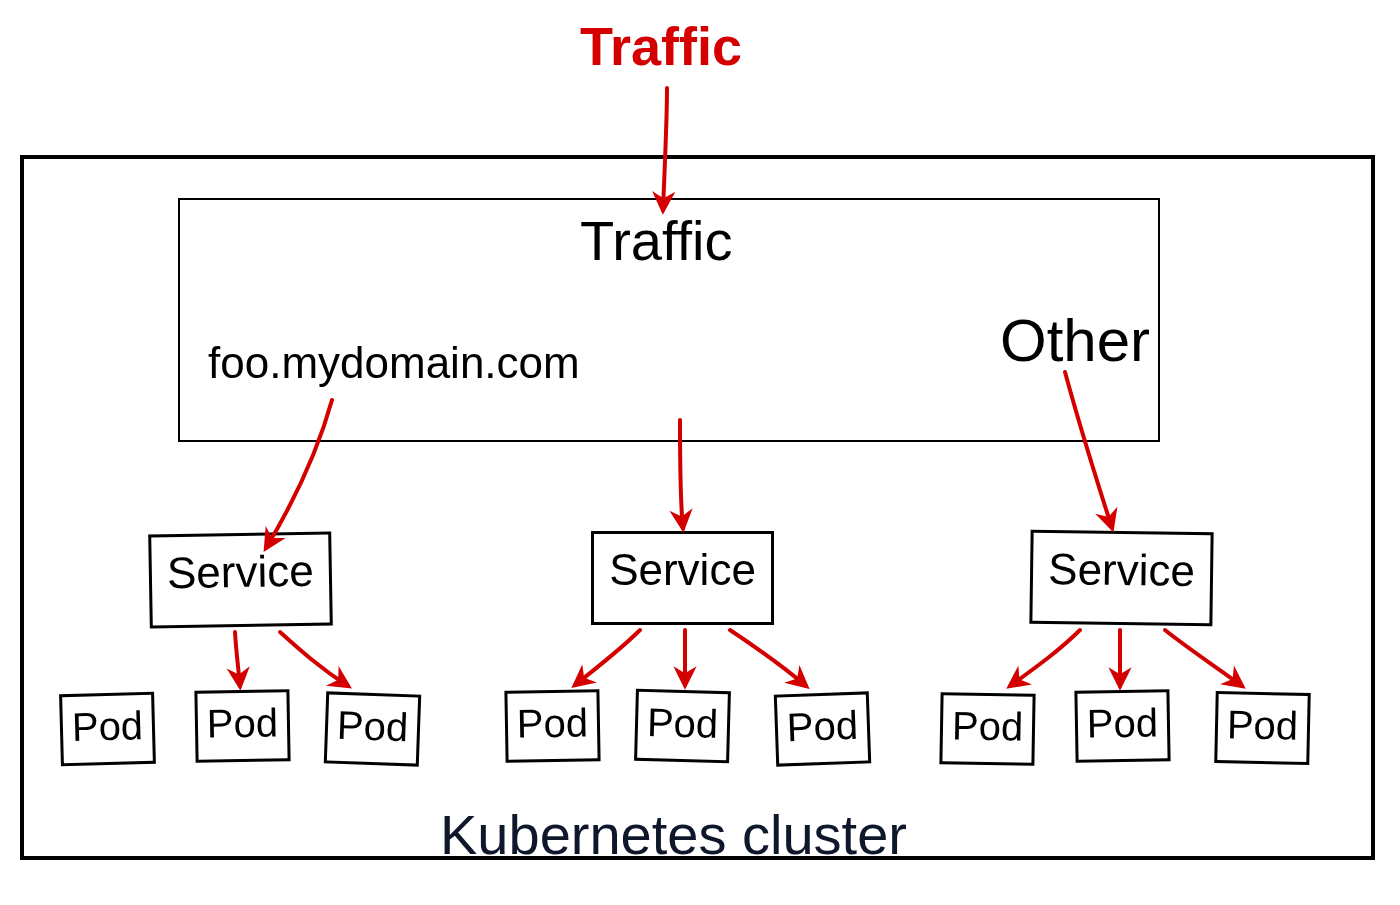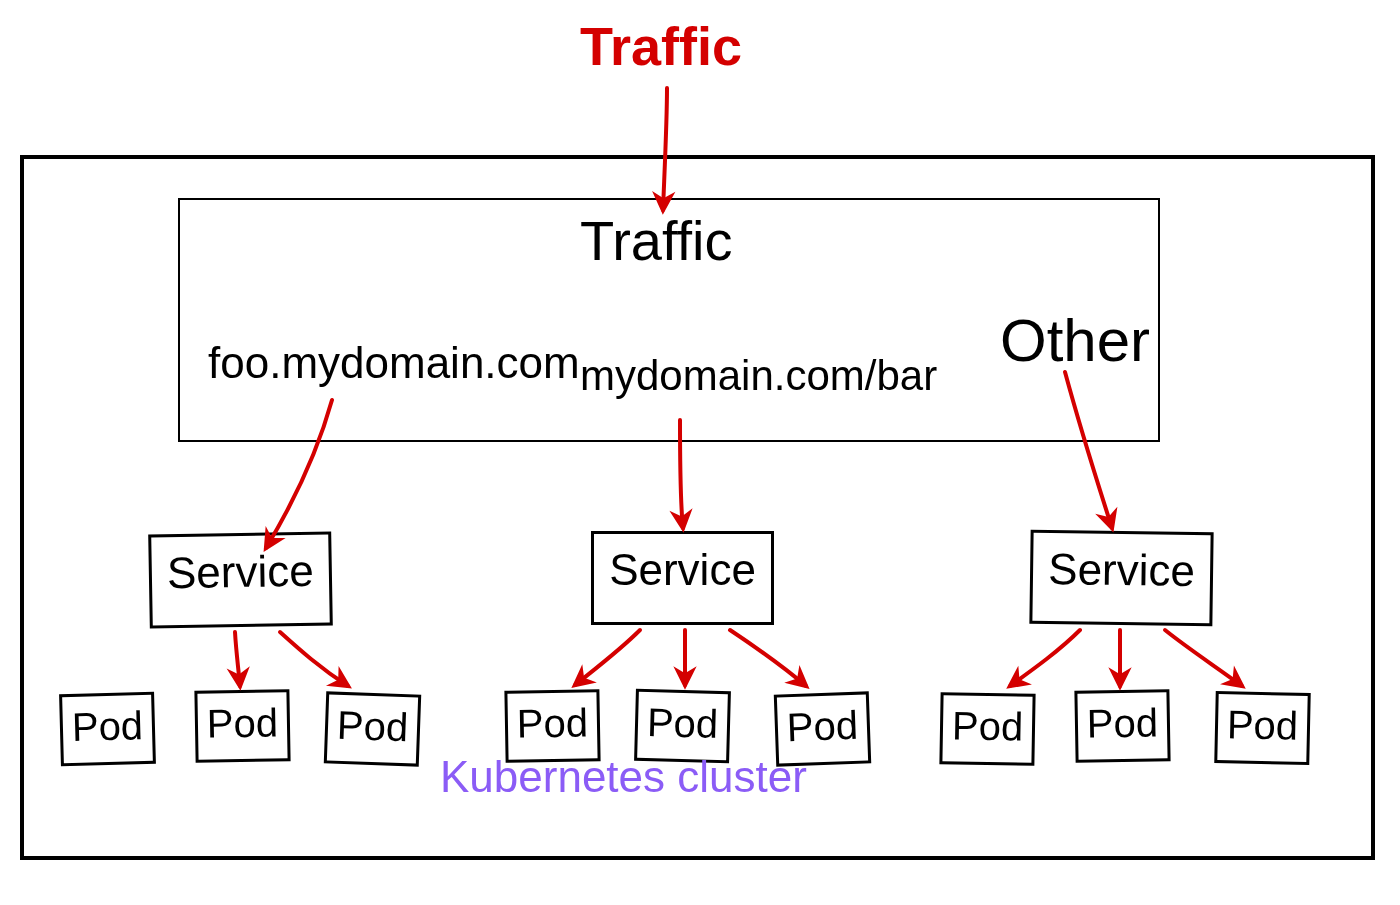--- a/index.html
+++ b/index.html
@@ -90,23 +90,23 @@
   
   .pod-b1 { left: 505px; top: 690px; width: 95px; height: 72px; transform: rotate(-1deg); }
   .pod-b2 { left: 635px; top: 690px; width: 95px; height: 72px; transform: rotate(1.5deg); }
   .pod-b3 { left: 775px; top: 693px; width: 95px; height: 72px; transform: rotate(-2deg); }
   
   .pod-c1 { left: 940px;  top: 693px; width: 95px; height: 72px; transform: rotate(1deg); }
   .pod-c2 { left: 1075px; top: 690px; width: 95px; height: 72px; transform: rotate(-1deg); }
   .pod-c3 { left: 1215px; top: 692px; width: 95px; height: 72px; transform: rotate(1.2deg); }
   .cluster-label {
     left: 440px;
-    top: 752px;
-    font-size: 44px;
-    color: #8b5cf6;
+    top: 802px;
+    font-size: 56px;
+    color: #0f172a;
   }
   svg.arrows {
     position: absolute;
     left: 0;
     top: 0;
     width: 1400px;
     height: 905px;
     pointer-events: none;
   }
 </style>
@@ -117,21 +117,20 @@
 
   <div class="box cluster-box"></div>
 
   <div class="box ingress-box"></div>
 
   <div class="label traffic-label">Traffic</div>
 
   <div class="label ingress-label">Traffic</div>
 
   <div class="label route-a">foo.mydomain.com</div>
-  <div class="label route-b">mydomain.com/bar</div>
   <div class="label route-c">Other</div>
 
   <div class="box service-box svc-a">
     <span>Service</span>
   </div>
   <div class="box service-box svc-b">
     <span>Service</span>
   </div>
   <div class="box service-box svc-c">
     <span>Service</span>

